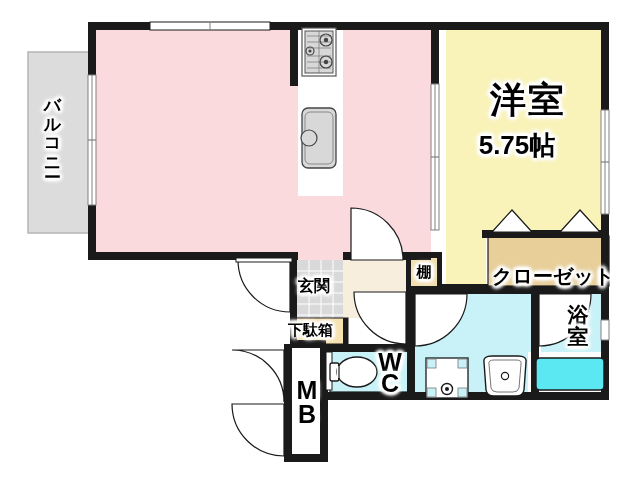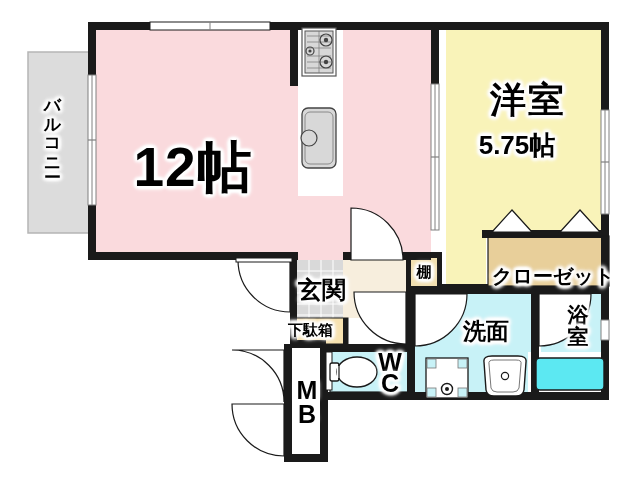--- a/index.html
+++ b/index.html
@@ -243,38 +243,36 @@
 
   <g>
     <rect x="536" y="358" width="68" height="32" rx="4" fill="#5ce8f2" stroke="#1a1a1a" stroke-width="1.4"></rect>
   </g>
 
 </svg>
 
 <div class="lbl vert outl" style="left:44px;top:86px;font-size:17px;letter-spacing:1px;">バルコニー</div>
 
 
-<div class="lbl outl" style="left:112px;top:140px;width:162px;font-size:55px;letter-spacing:1px;">12帖</div>
 
 <div class="lbl outl" style="left:468px;top:82px;width:120px;font-size:36px;letter-spacing:2px;">洋室</div>
 
 <div class="lbl outl" style="left:444px;top:132px;width:146px;font-size:26px;">5.75帖</div>
 
 <div class="lbl outl" style="left:492px;top:246px;width:114px;font-size:20px;margin-top:20px;">クローゼット</div>
 
-<div class="lbl outl" style="left:298px;top:278px;width:24px;font-size:24px;">玄関</div>
+<div class="lbl outl" style="left:298px;top:278px;width:24px;font-size:16px;">玄関</div>
 
 <div class="lbl outl" style="left:283px;top:322px;width:55px;font-size:15px;">下駄箱</div>
 
 <div class="lbl outl" style="left:412px;top:264px;width:24px;font-size:15px;">棚</div>
 
 <div class="lbl outl" style="left:376px;top:350px;width:28px;font-size:25px;">W</div>
 <div class="lbl outl" style="left:376px;top:371px;width:28px;font-size:25px;">C</div>
 
-<div class="lbl outl" style="left:455px;top:320px;width:62px;font-size:23px;">洗面</div>
 
 <div class="lbl outl" style="left:566px;top:304px;width:24px;font-size:21px;">浴</div>
 <div class="lbl outl" style="left:566px;top:326px;width:24px;font-size:21px;">室</div>
 
 <div class="lbl outl" style="left:292px;top:378px;width:30px;font-size:25px;">M</div>
 <div class="lbl outl" style="left:292px;top:402px;width:30px;font-size:25px;">B</div>
 
 </div>
 
 </body></html>

